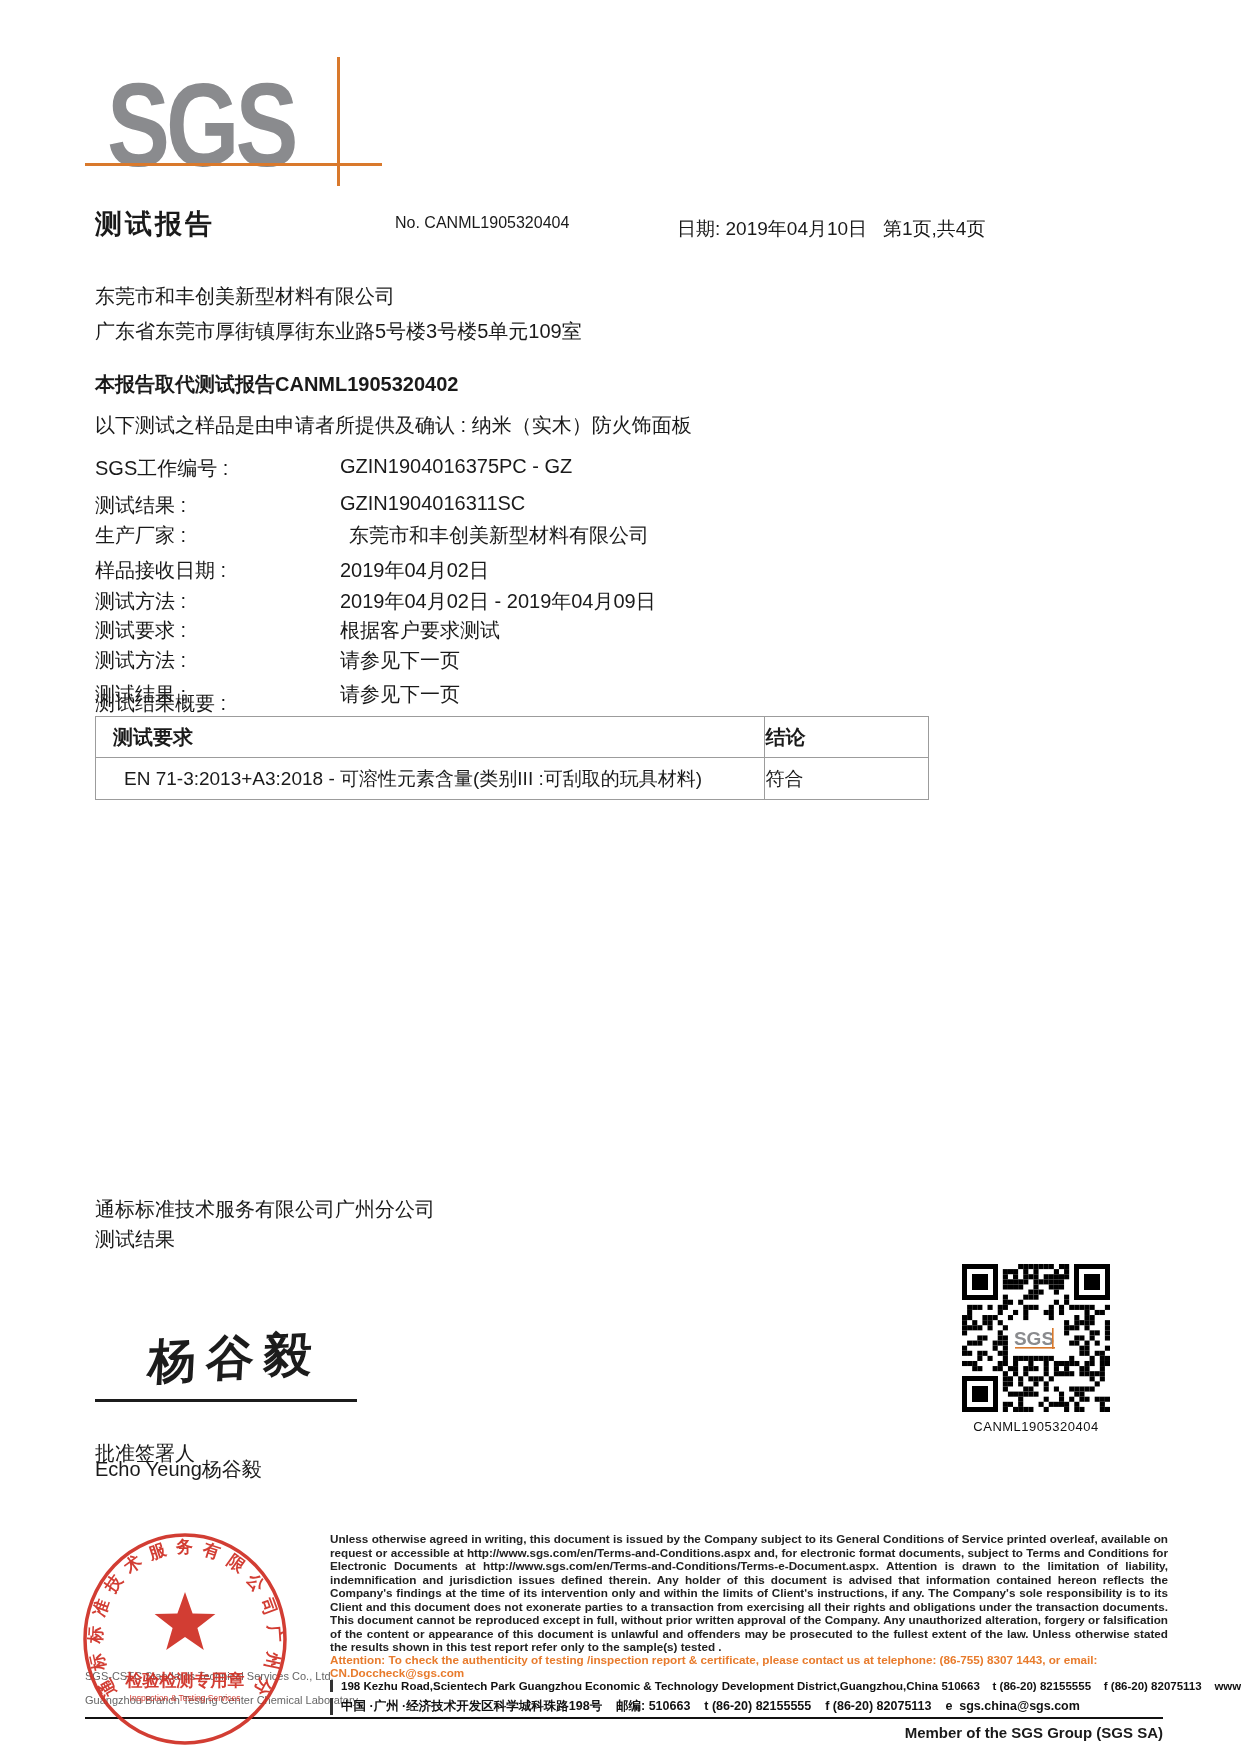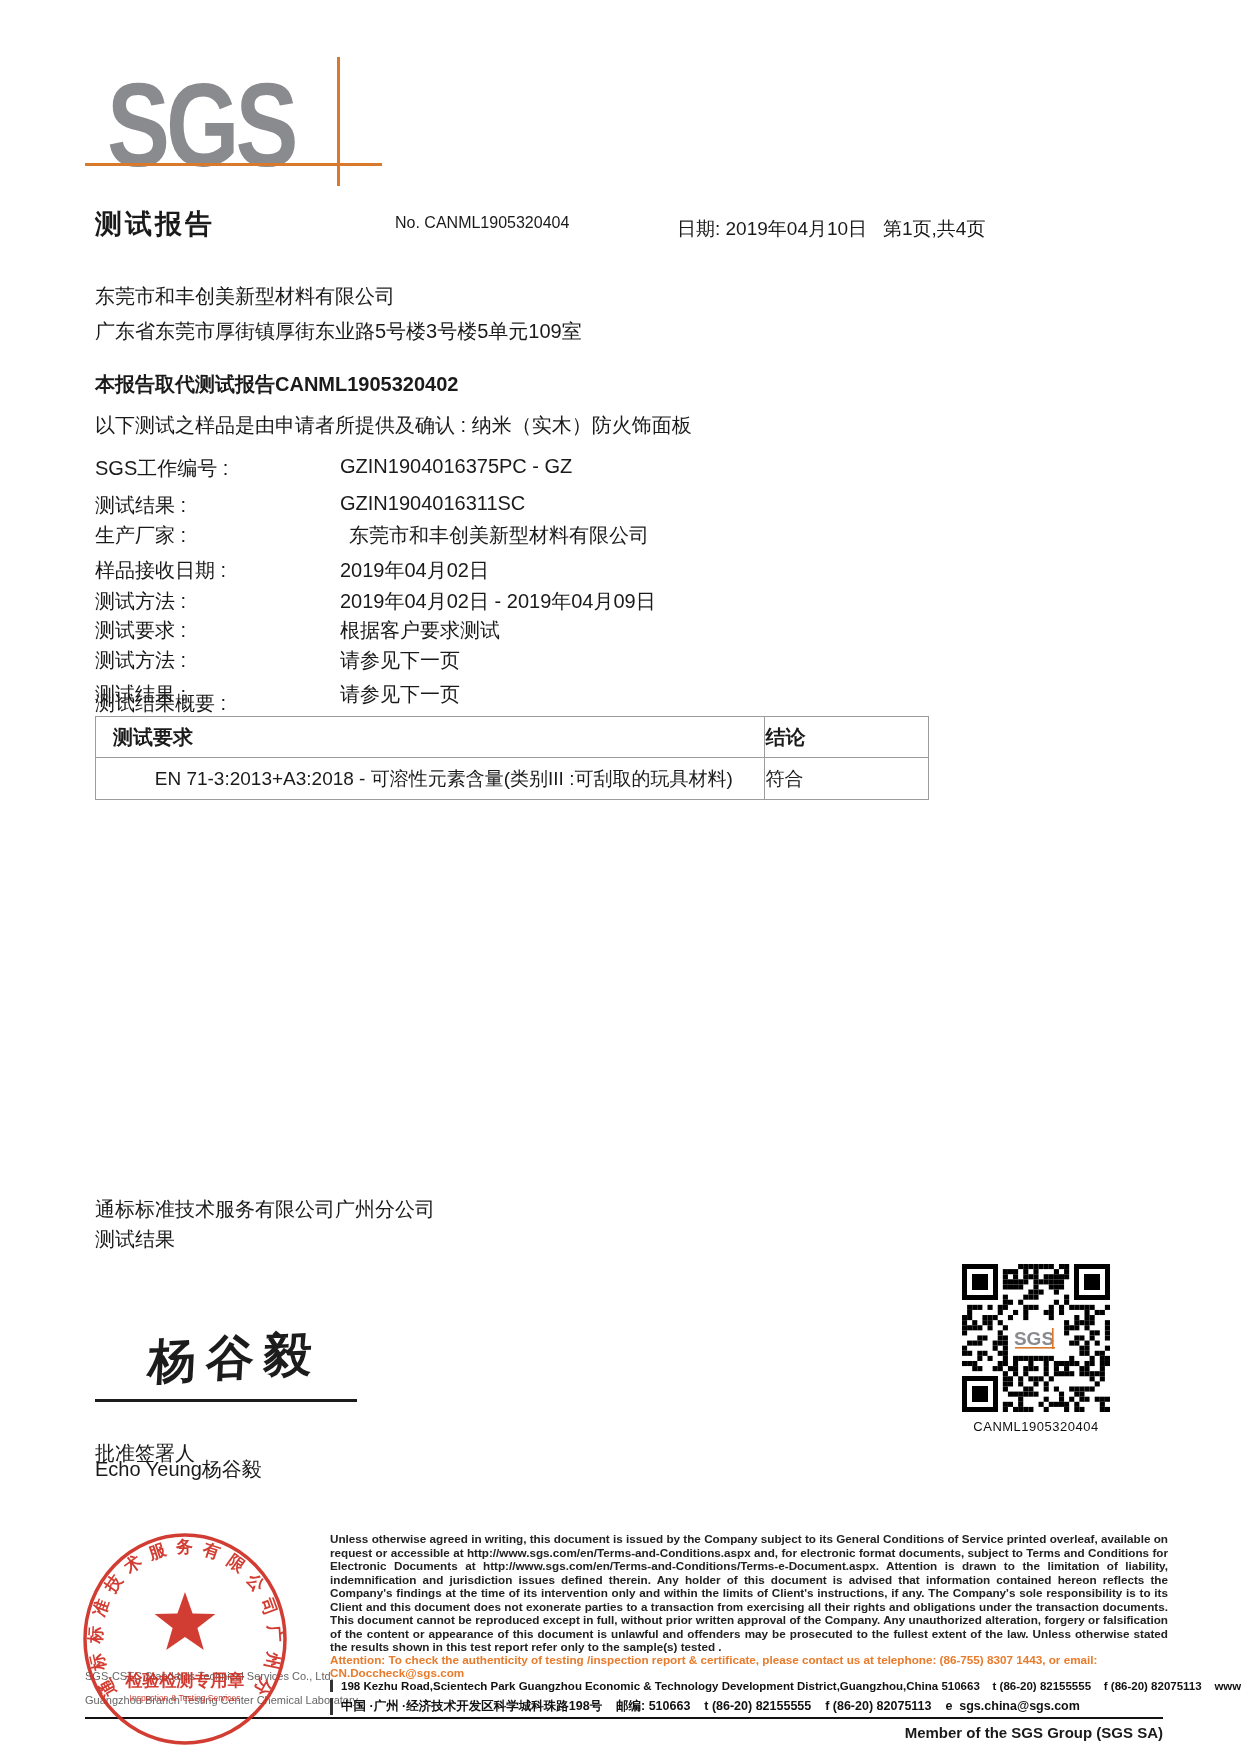--- a/index.html
+++ b/index.html
@@ -31,21 +31,21 @@
   .fvalue{position:absolute;left:245px;top:0;}
   .fvalue.indent{left:254px;}
 
   .summary-heading{left:95px;top:690px;}
   table.sum{position:absolute;left:95px;top:716px;width:834px;border-collapse:collapse;}
   table.sum th,table.sum td{border:1px solid #9c9c9c;}
   table.sum th{height:38px;font-size:20px;font-weight:700;}
   table.sum td{height:39px;font-size:19px;font-weight:400;}
   .col-req{width:740px;text-align:left;padding-left:17px;}
   .col-con{width:190px;text-align:left;padding-left:0;}
-  td.col-req{padding-left:28px;text-align:center;}
+  td.col-req{padding-left:28px;}
 
   .sign-company{left:95px;top:1196px;}
   .sign-label{left:95px;top:1226px;}
   .signature{left:148px;top:1326px;font-size:48px;font-weight:700;color:#1c1c1c;
              transform:rotate(-3deg) skewX(-6deg);letter-spacing:10px;}
   .sign-line{left:95px;top:1399px;width:262px;height:3px;background:#1c1c1c;}
   .signer-name{left:95px;top:1409px;margin-top:47px;}
   .signer-title{left:95px;top:1440px;}
 
   .qr-wrap{left:962px;top:1264px;width:148px;text-align:center;}

